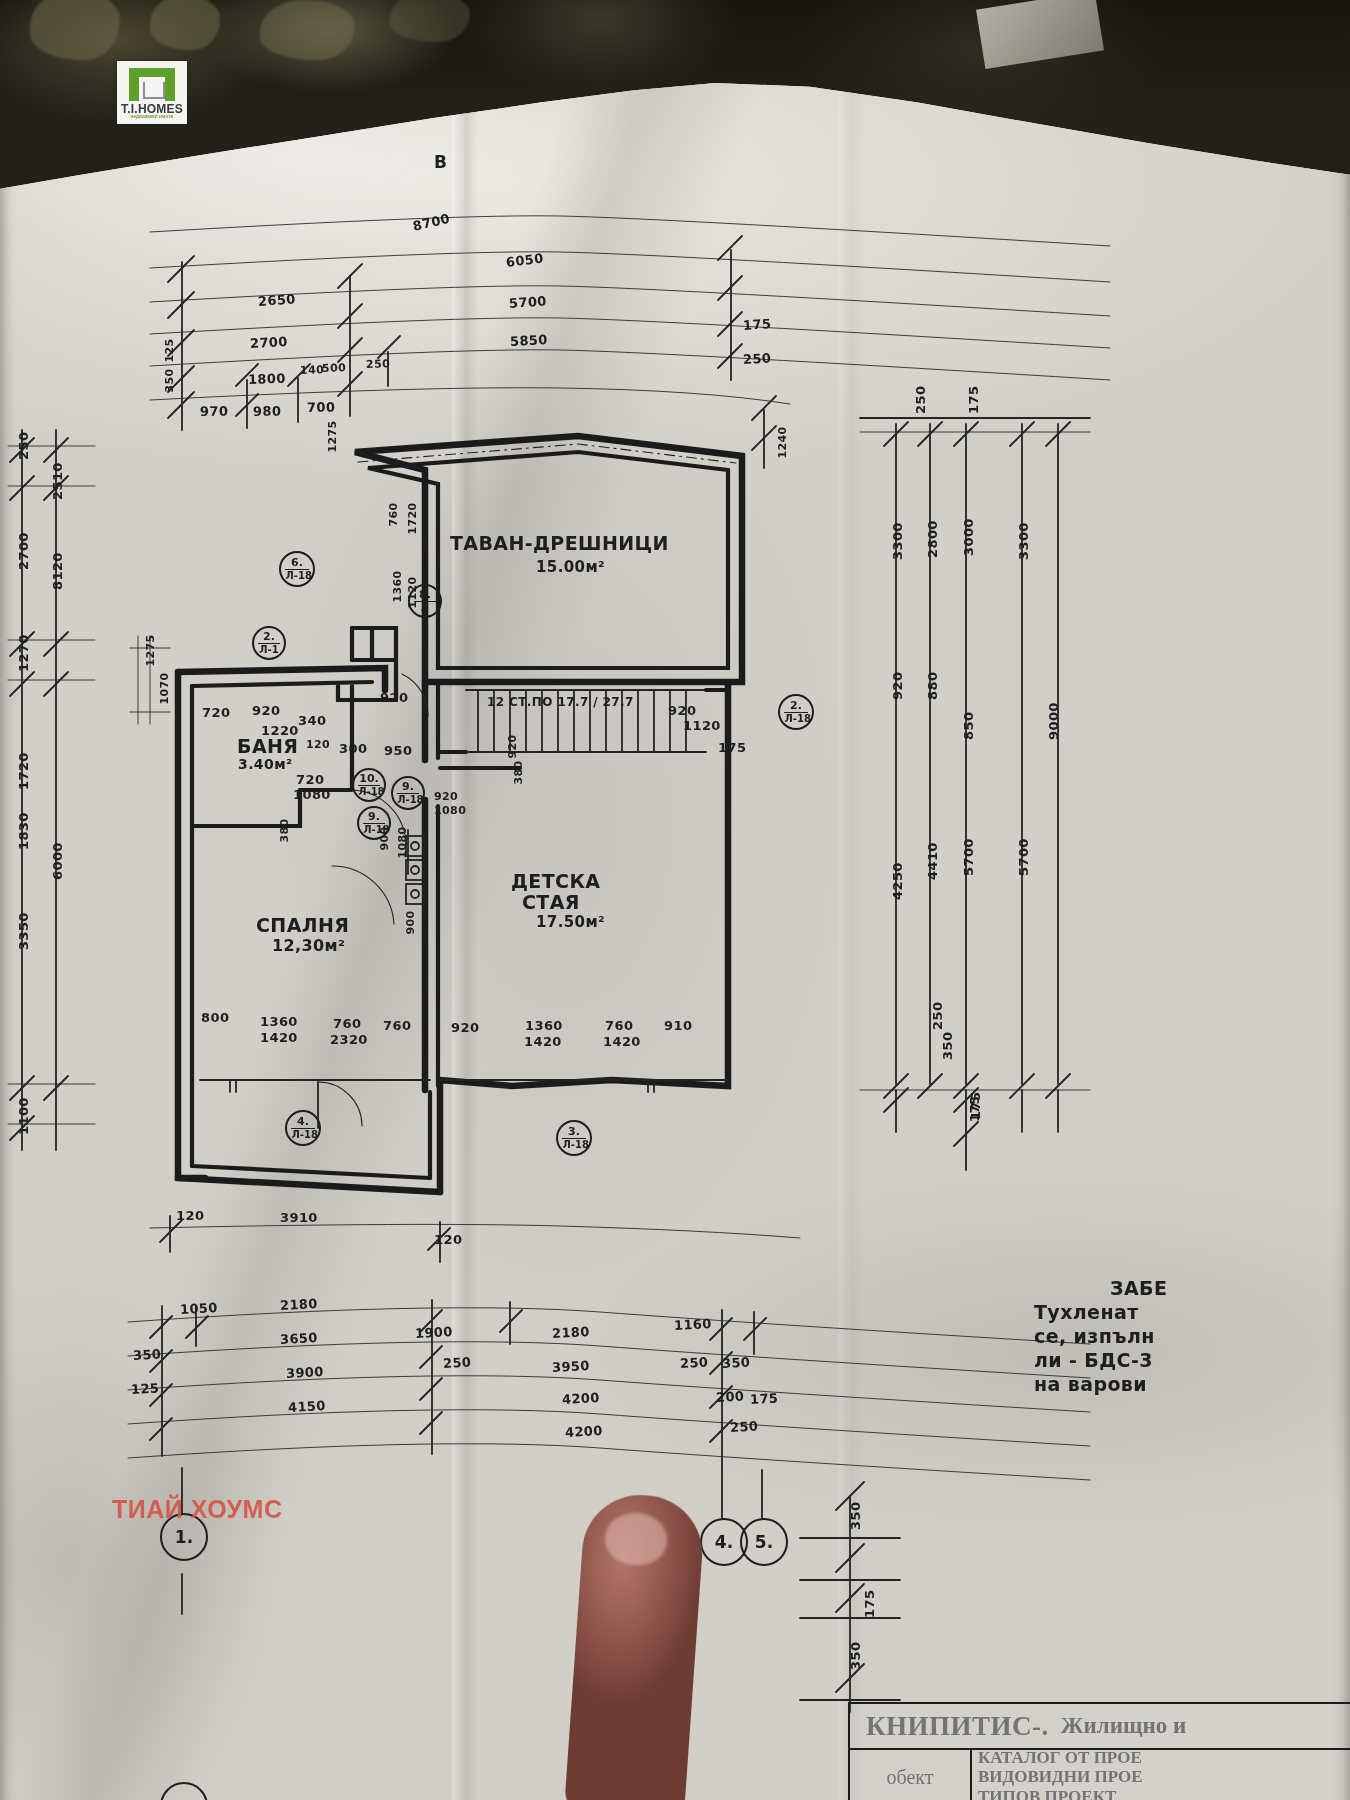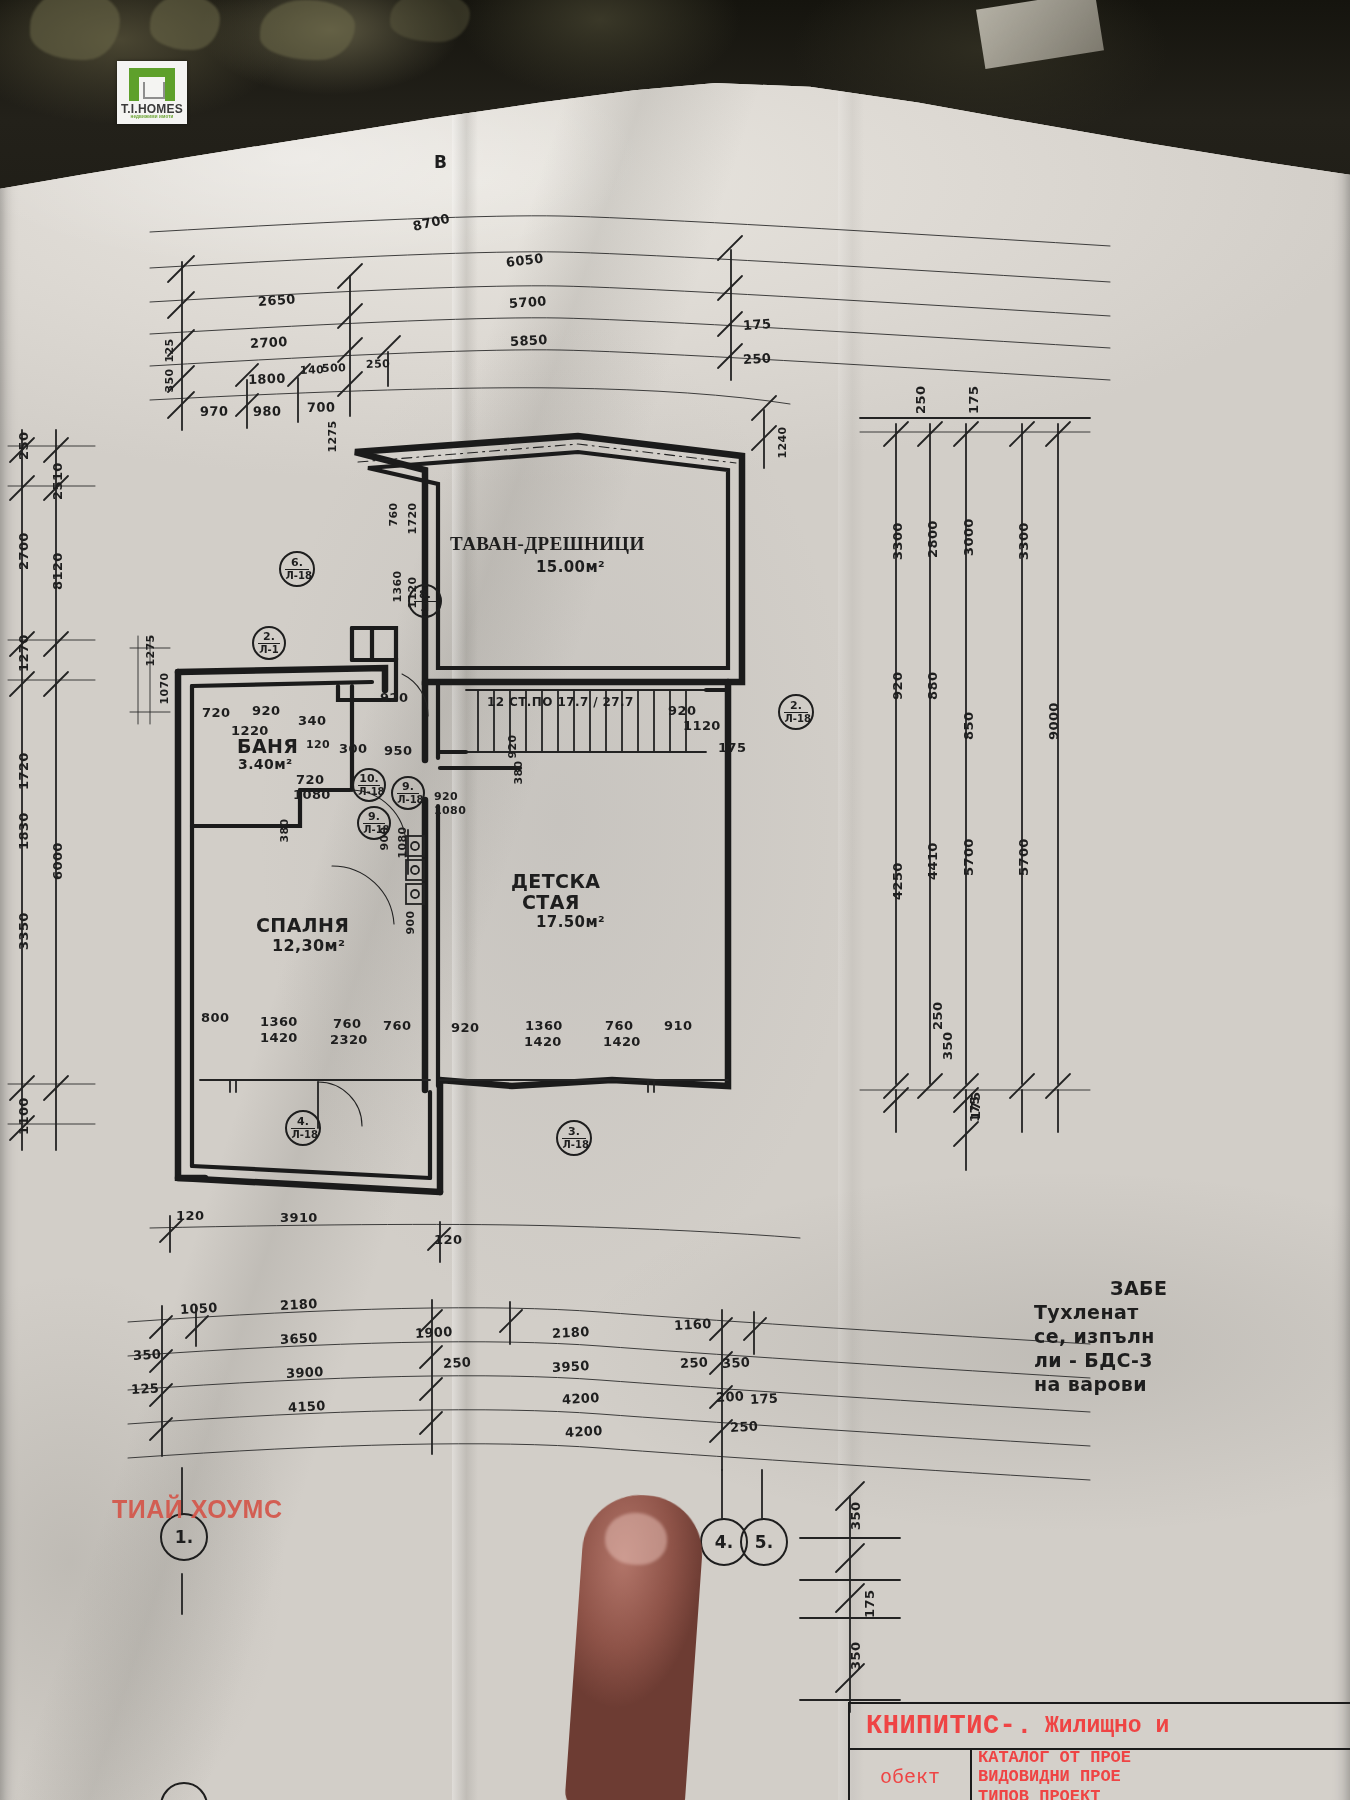--- a/index.html
+++ b/index.html
@@ -71,21 +71,21 @@
         display:flex;flex-direction:column;align-items:center;justify-content:center;
         color:#1e1e1e;font-family:"DejaVu Sans",sans-serif;font-weight:700;}
   .circ .a{font-size:11px;line-height:1;}
   .circ .b{font-size:10px;line-height:1.05;border-top:1.5px solid #1e1e1e;
            width:72%;text-align:center;margin-top:1px;padding-top:1px;}
   .circ-big{width:44px;height:44px;font-size:17px;align-items:center;justify-content:center;}
 
   
   .tblock{position:absolute;border:2.5px solid #1b1b1b;background:rgba(255,255,255,.05);}
   .tb-row{display:flex;border-top:2px solid #1b1b1b;}
-  .tb-cell{padding:3px 6px;color:#ef4444;font-family:Liberation Mono, monospace;}
+  .tb-cell{padding:3px 6px;color:#737373;font-family:Liberation Serif, serif;}
 
   
   .logo{position:absolute;left:117px;top:61px;width:70px;height:63px;
         background:#f4f4f2;box-shadow:0 0 3px rgba(0,0,0,.5);}
   .logo-g{position:absolute;left:12px;top:7px;width:46px;height:33px;background:#5ea02b;}
   .logo-w{position:absolute;left:22px;top:16px;width:26px;height:26px;background:#f4f4f2;}
   .logo-u{position:absolute;left:26px;top:21px;width:18px;height:15px;
           border:2px solid #8e8e8e;border-top:none;}
   .logo-t1{position:absolute;left:0;right:0;top:41px;text-align:center;
            font-family:"Liberation Sans",sans-serif;font-weight:800;font-size:12px;
@@ -374,39 +374,39 @@
 
   <div class="hw tiny" style="left:316px;top:430px;transform:rotate(-90deg);">1275</div>
   <div class="hw tiny" style="left:381px;top:508px;transform:rotate(-90deg);">760</div>
   <div class="hw tiny" style="left:396px;top:512px;transform:rotate(-90deg);">1720</div>
   <div class="hw tiny" style="left:381px;top:580px;transform:rotate(-90deg);">1360</div>
   <div class="hw tiny" style="left:396px;top:586px;transform:rotate(-90deg);">1120</div>
   <div class="hw tiny" style="left:766px;top:436px;transform:rotate(-90deg);">1240</div>
   <div class="hw tiny" style="left:134px;top:644px;transform:rotate(-90deg);">1275</div>
   <div class="hw tiny" style="left:148px;top:682px;transform:rotate(-90deg);">1070</div>
 
-  <div class="hw room" style="left:450px;top:533px;font-family:Liberation Serif, serif;">ТАВАН-ДРЕШНИЦИ</div>
+  <div class="hw room" style="left:450px;top:533px;">ТАВАН-ДРЕШНИЦИ</div>
   <div class="hw room" style="left:536px;top:559px;font-size:15px;">15.00м²</div>
 
   <div class="hw room" style="left:237px;top:736px;">БАНЯ</div>
   <div class="hw room" style="left:238px;top:757px;font-size:14px;">3.40м²</div>
 
   <div class="hw room" style="left:256px;top:915px;">СПАЛНЯ</div>
   <div class="hw room" style="left:272px;top:937px;font-size:16px;">12,30м²</div>
 
   <div class="hw room" style="left:511px;top:871px;">ДЕТСКА</div>
   <div class="hw room" style="left:522px;top:892px;">СТАЯ</div>
   <div class="hw room" style="left:536px;top:914px;font-size:15px;">17.50м²</div>
 
   <div class="hw tiny" style="left:487px;top:695px;font-size:12px;">12 СТ.ПО 17.7 / 27.7</div>
 
   <div class="hw dim" style="left:202px;top:705px;">720</div>
   <div class="hw dim" style="left:252px;top:703px;">920</div>
   <div class="hw dim" style="left:298px;top:705px;margin-top:8px;">340</div>
-  <div class="hw dim" style="left:231px;top:723px;">1220</div>
+  <div class="hw dim" style="left:261px;top:723px;">1220</div>
   <div class="hw tiny" style="left:306px;top:738px;">120</div>
   <div class="hw dim" style="left:339px;top:741px;">300</div>
   <div class="hw dim" style="left:384px;top:743px;">950</div>
   <div class="hw dim" style="left:296px;top:772px;">720</div>
   <div class="hw dim" style="left:293px;top:787px;">1080</div>
   <div class="hw dim" style="left:380px;top:690px;">920</div>
 
   <div class="hw dim" style="left:668px;top:703px;">920</div>
   <div class="hw dim" style="left:683px;top:718px;">1120</div>
   <div class="hw dim" style="left:718px;top:740px;">175</div>

